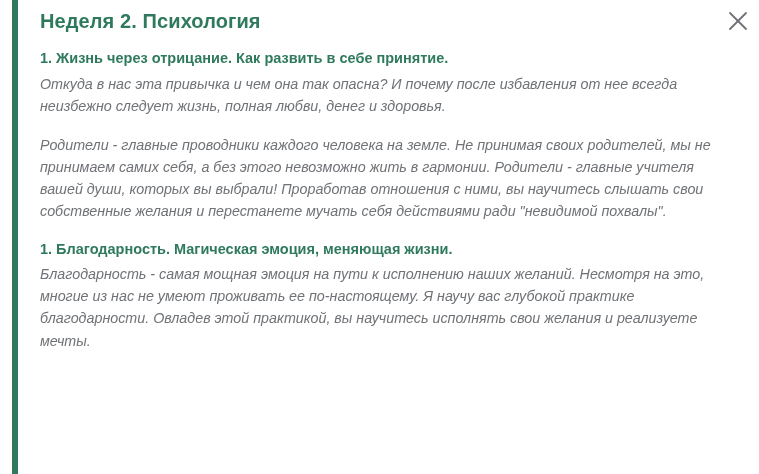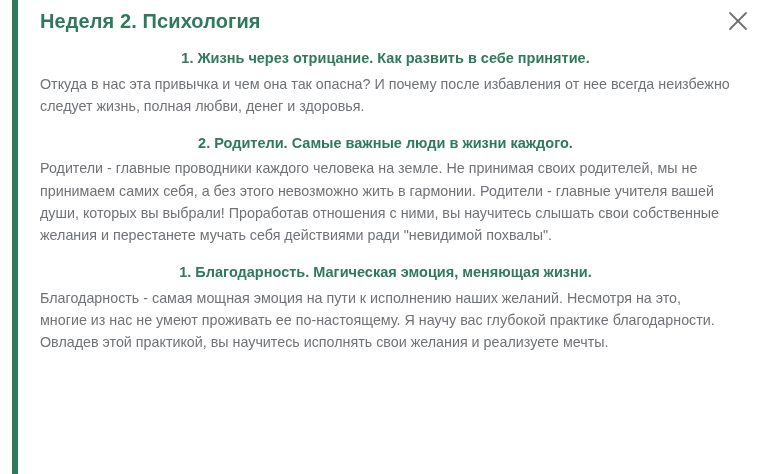--- a/index.html
+++ b/index.html
@@ -62,28 +62,28 @@
   }
   .section:last-child {
     margin-bottom: 0;
   }
   .section-heading {
     color: #2f7a5d;
     font-size: 14.5px;
     font-weight: bold;
     margin: 0 0 4px 0;
     line-height: 1.35;
-    text-align: center;
   }
   .section-body {
     color: #6f7276;
     font-size: 14.3px;
     line-height: 1.55;
     margin: 0;
     max-width: 690px;
+    font-style: italic;
   }
 </style>
 </head>
 <body>
 
 <div class="panel">
 
   <div class="accent-bar"></div>
 
   <div class="close-icon">
@@ -96,21 +96,20 @@
   <div class="content">
 
     <h1 class="title">Неделя 2. Психология</h1>
 
     <div class="section">
       <p class="section-heading">1. Жизнь через отрицание. Как развить в себе принятие.</p>
       <p class="section-body">Откуда в нас эта привычка и чем она так опасна? И почему после избавления от нее всегда неизбежно следует жизнь, полная любви, денег и здоровья.</p>
     </div>
 
     <div class="section">
-      <p class="section-heading">2. Родители. Самые важные люди в жизни каждого.</p>
       <p class="section-body">Родители - главные проводники каждого человека на земле. Не принимая своих родителей, мы не принимаем самих себя, а без этого невозможно жить в гармонии. Родители - главные учителя вашей души, которых вы выбрали! Проработав отношения с ними, вы научитесь слышать свои собственные желания и перестанете мучать себя действиями ради "невидимой похвалы".</p>
     </div>
 
     <div class="section">
       <p class="section-heading">1. Благодарность. Магическая эмоция, меняющая жизни.</p>
       <p class="section-body">Благодарность - самая мощная эмоция на пути к исполнению наших желаний. Несмотря на это, многие из нас не умеют проживать ее по-настоящему. Я научу вас глубокой практике благодарности. Овладев этой практикой, вы научитесь исполнять свои желания и реализуете мечты.</p>
     </div>
 
   </div>
 </div>

